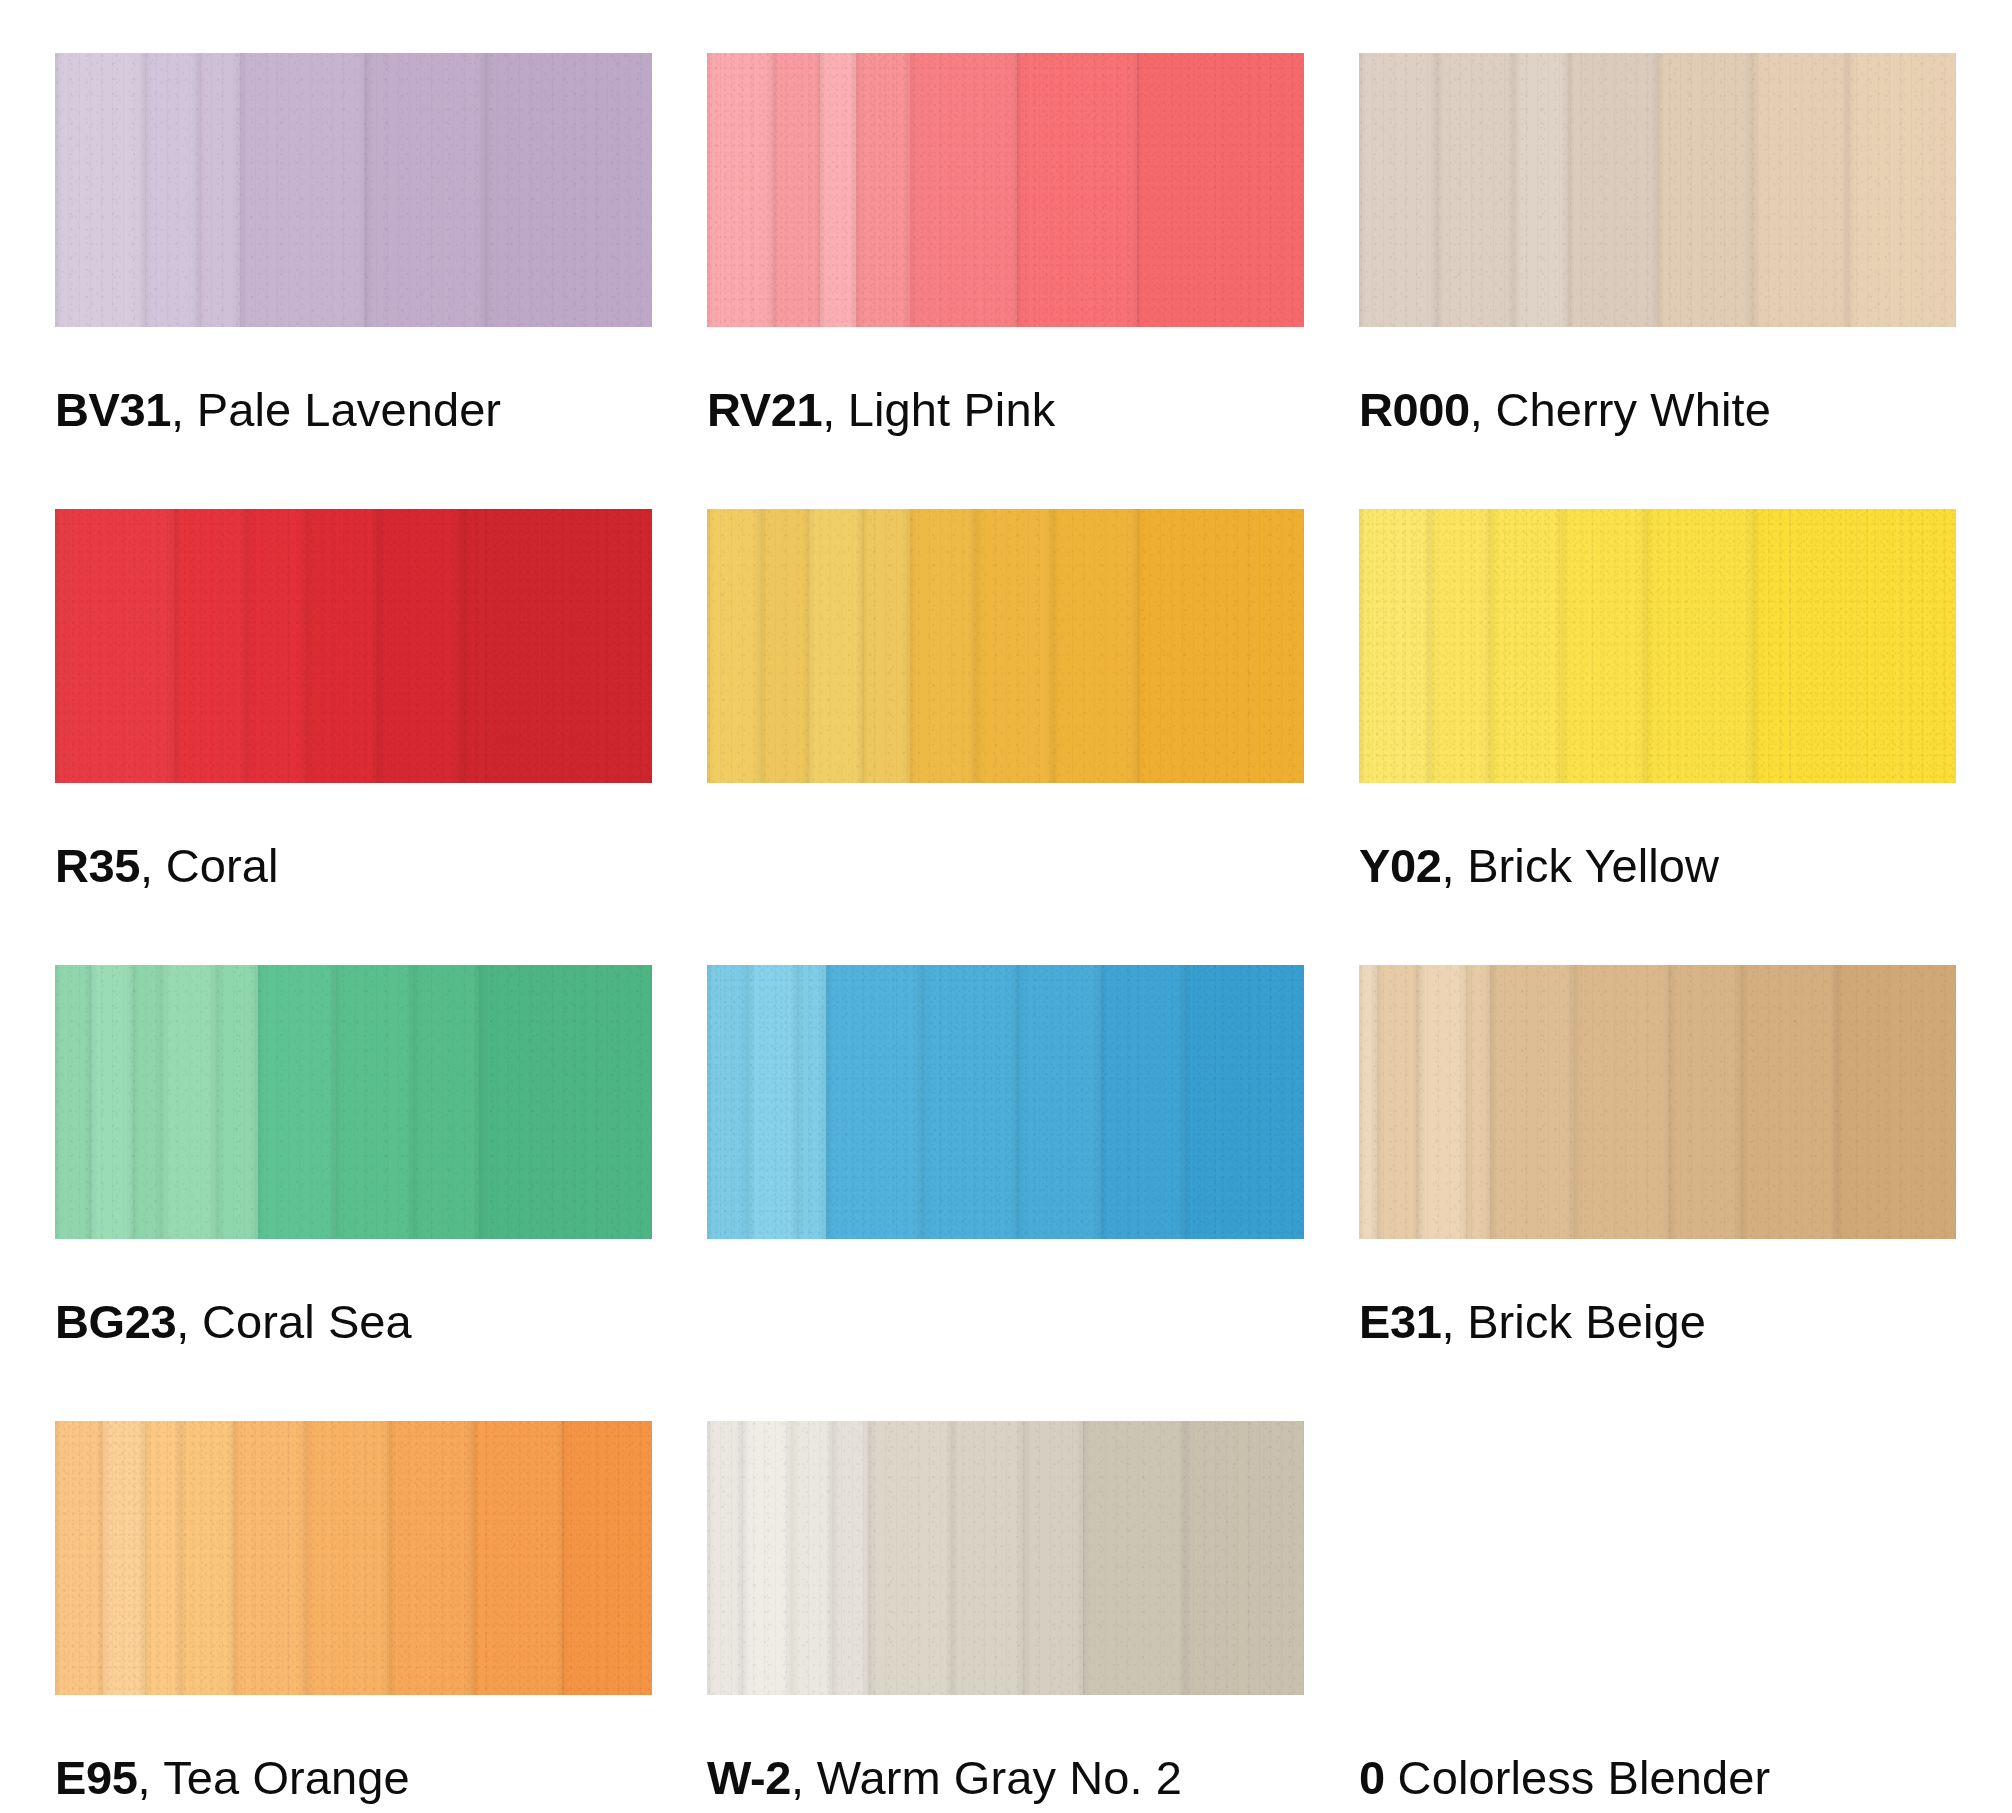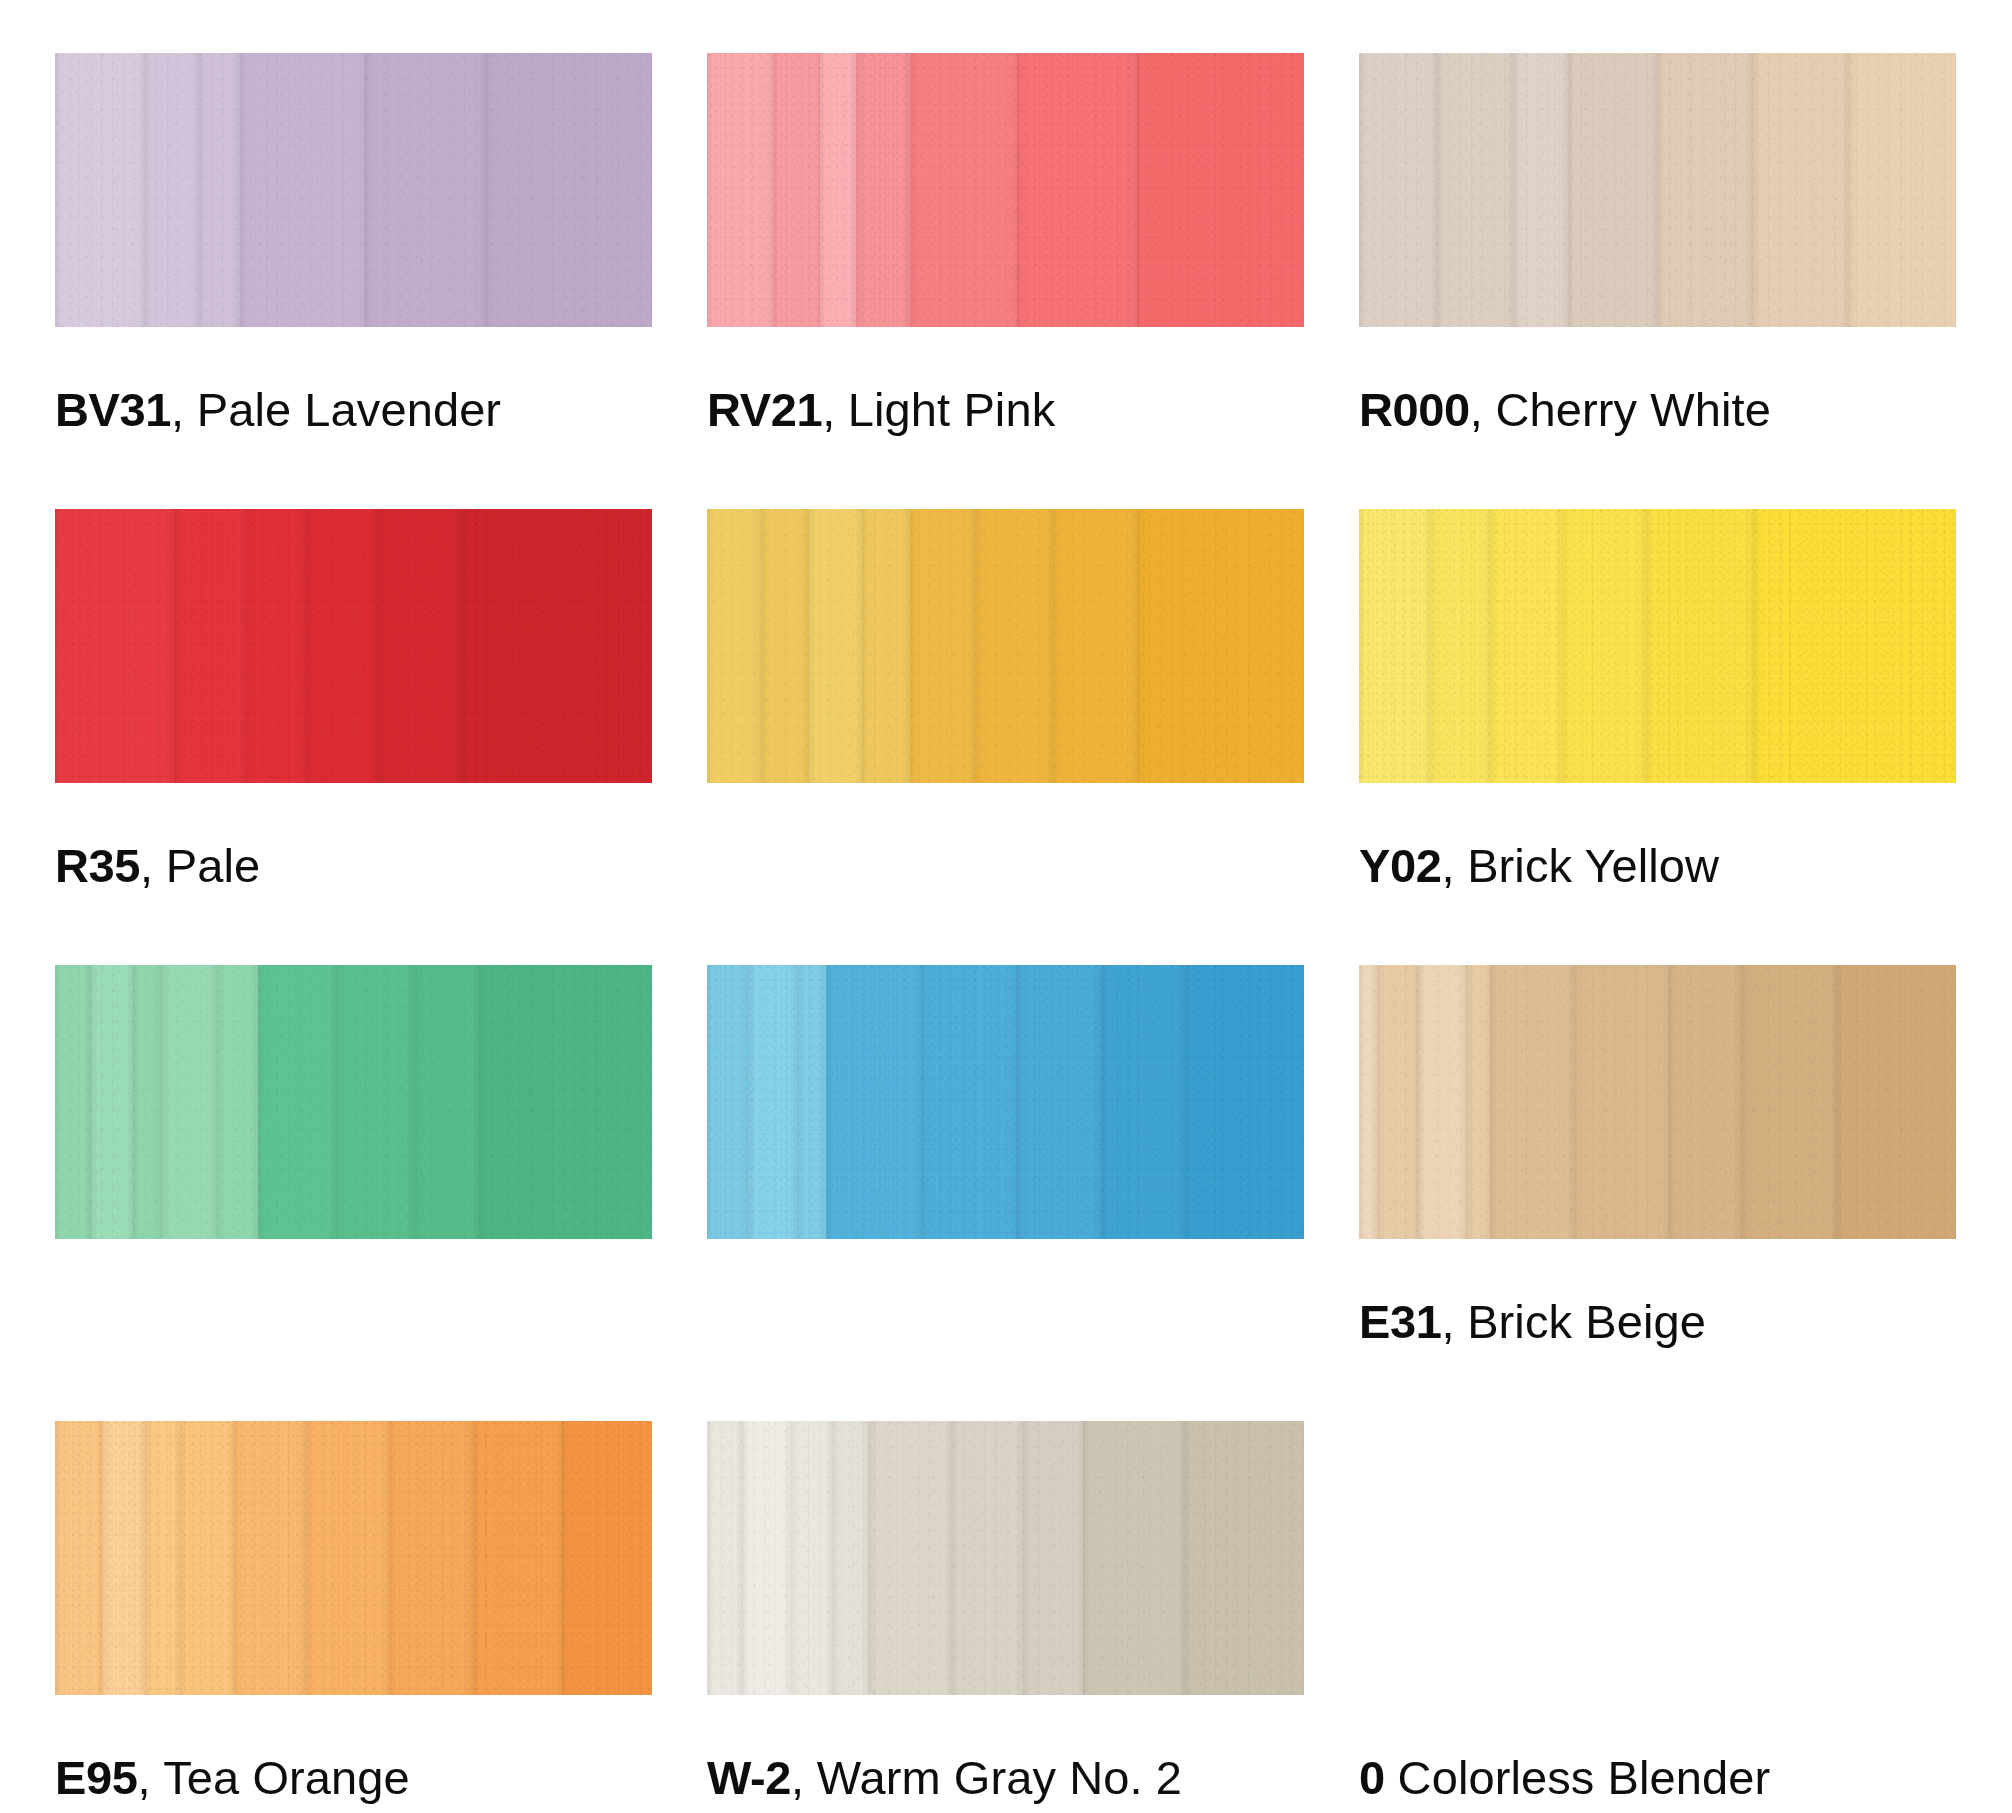--- a/index.html
+++ b/index.html
@@ -204,21 +204,21 @@
           <span style="left: 20%; width: 12%; background: rgb(230, 51, 60);"></span>
           <span style="left: 32%; width: 10%; background: rgb(227, 47, 56);"></span>
           <span style="left: 42%; width: 12%; background: rgb(221, 43, 51);"></span>
           <span style="left: 54%; width: 14%; background: rgb(214, 40, 48);"></span>
           <span style="left: 68%; width: 32%; background: rgb(207, 37, 44);"></span>
         </div>
         <div class="chip-streaks" style="background-image: linear-gradient(90deg, rgba(0, 0, 0, 0) 0%, rgba(0, 0, 0, 0.16) 0%, rgba(0, 0, 0, 0) 1.1%), linear-gradient(90deg, rgba(0, 0, 0, 0) 18.9%, rgba(0, 0, 0, 0.16) 20%, rgba(0, 0, 0, 0) 21.1%), linear-gradient(90deg, rgba(0, 0, 0, 0) 30.9%, rgba(0, 0, 0, 0.16) 32%, rgba(0, 0, 0, 0) 33.1%), linear-gradient(90deg, rgba(0, 0, 0, 0) 40.9%, rgba(0, 0, 0, 0.16) 42%, rgba(0, 0, 0, 0) 43.1%), linear-gradient(90deg, rgba(0, 0, 0, 0) 52.9%, rgba(0, 0, 0, 0.16) 54%, rgba(0, 0, 0, 0) 55.1%), linear-gradient(90deg, rgba(0, 0, 0, 0) 66.9%, rgba(0, 0, 0, 0.16) 68%, rgba(0, 0, 0, 0) 69.1%); background-size: 100% 100%;"></div>
         <div class="chip-fibres"></div>
         <div class="chip-grain fine"></div>
       </div>
-      <div class="swatch-label"><span class="swatch-code">R35</span><span class="swatch-sep">, </span><span class="swatch-name">Pale</span></div>
+      <div class="swatch-label"><span class="swatch-code">R35</span><span class="swatch-sep">, </span><span class="swatch-name">Coral</span></div>
     </div>
     <div class="swatch-cell">
       <div class="swatch-chip">
         <div class="chip-base" style="background: rgb(238, 185, 63);"></div>
         <div class="chip-bands">
           <span style="left: 0%; width: 9%; background: rgb(240, 204, 99);"></span>
           <span style="left: 9%; width: 8%; background: rgb(238, 199, 92);"></span>
           <span style="left: 17%; width: 9%; background: rgb(240, 206, 104);"></span>
           <span style="left: 26%; width: 8%; background: rgb(238, 200, 94);"></span>
           <span style="left: 34%; width: 11%; background: rgb(238, 186, 70);"></span>
@@ -259,20 +259,21 @@
           <span style="left: 27%; width: 7%; background: rgb(142, 214, 171);"></span>
           <span style="left: 34%; width: 13%; background: rgb(94, 195, 146);"></span>
           <span style="left: 47%; width: 13%; background: rgb(89, 191, 141);"></span>
           <span style="left: 60%; width: 11%; background: rgb(85, 188, 137);"></span>
           <span style="left: 71%; width: 29%; background: rgb(77, 180, 131);"></span>
         </div>
         <div class="chip-streaks" style="background-image: linear-gradient(90deg, rgba(0, 0, 0, 0) 0%, rgba(0, 0, 0, 0.16) 0%, rgba(0, 0, 0, 0) 1.1%), linear-gradient(90deg, rgba(0, 0, 0, 0) 4.9%, rgba(0, 0, 0, 0.16) 6%, rgba(0, 0, 0, 0) 7.1%), linear-gradient(90deg, rgba(0, 0, 0, 0) 11.9%, rgba(0, 0, 0, 0.16) 13%, rgba(0, 0, 0, 0) 14.1%), linear-gradient(90deg, rgba(0, 0, 0, 0) 16.9%, rgba(0, 0, 0, 0.16) 18%, rgba(0, 0, 0, 0) 19.1%), linear-gradient(90deg, rgba(0, 0, 0, 0) 25.9%, rgba(0, 0, 0, 0.16) 27%, rgba(0, 0, 0, 0) 28.1%), linear-gradient(90deg, rgba(0, 0, 0, 0) 32.9%, rgba(0, 0, 0, 0.16) 34%, rgba(0, 0, 0, 0) 35.1%), linear-gradient(90deg, rgba(0, 0, 0, 0) 45.9%, rgba(0, 0, 0, 0.16) 47%, rgba(0, 0, 0, 0) 48.1%), linear-gradient(90deg, rgba(0, 0, 0, 0) 58.9%, rgba(0, 0, 0, 0.16) 60%, rgba(0, 0, 0, 0) 61.1%), linear-gradient(90deg, rgba(0, 0, 0, 0) 69.9%, rgba(0, 0, 0, 0.16) 71%, rgba(0, 0, 0, 0) 72.1%); background-size: 100% 100%;"></div>
         <div class="chip-fibres"></div>
         <div class="chip-grain"></div>
       </div>
+      <div class="swatch-label"><span class="swatch-code">BG23</span><span class="swatch-sep">, </span><span class="swatch-name">Coral Sea</span></div>
     </div>
     <div class="swatch-cell">
       <div class="swatch-chip">
         <div class="chip-base" style="background: rgb(74, 169, 216);"></div>
         <div class="chip-bands">
           <span style="left: 0%; width: 7%; background: rgb(124, 203, 230);"></span>
           <span style="left: 7%; width: 8%; background: rgb(134, 210, 234);"></span>
           <span style="left: 15%; width: 5%; background: rgb(127, 205, 231);"></span>
           <span style="left: 20%; width: 16%; background: rgb(82, 178, 220);"></span>
           <span style="left: 36%; width: 16%; background: rgb(77, 175, 218);"></span>

